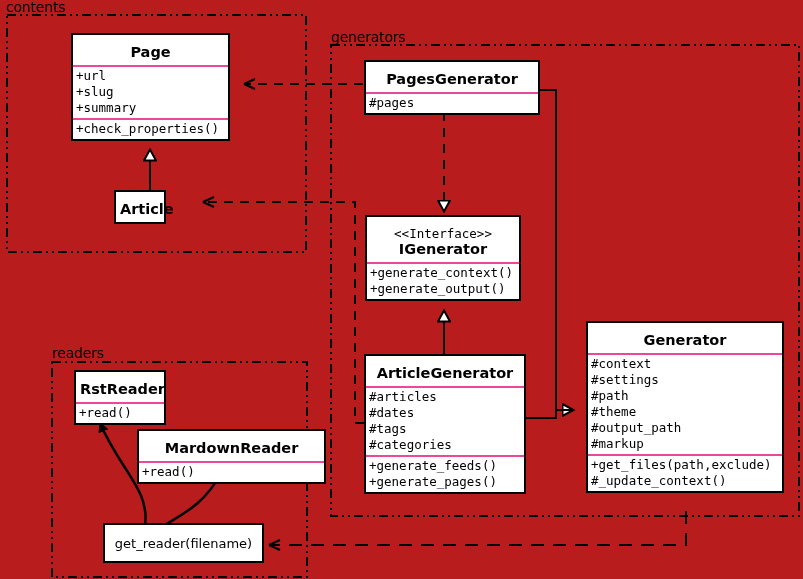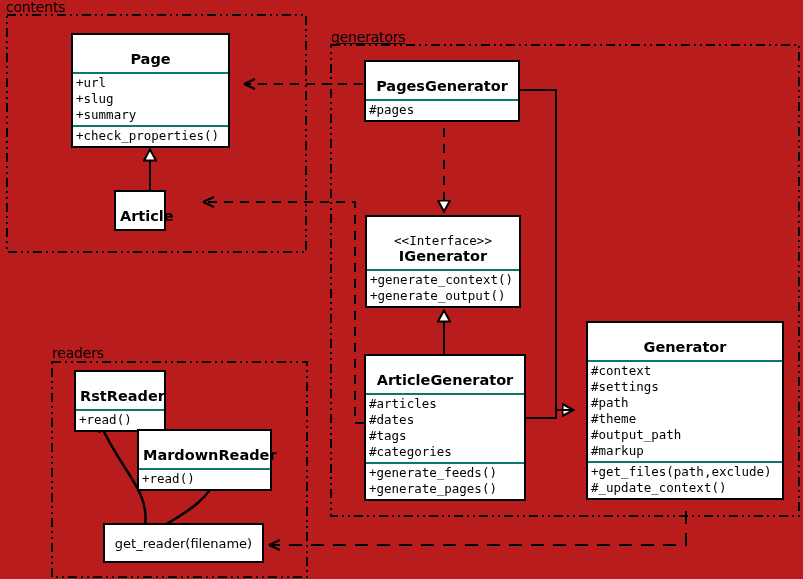--- a/index.html
+++ b/index.html
@@ -38,33 +38,33 @@
     box-sizing: border-box;
     border: 2px solid #000;
     background: #ffffff;
   }
   .umlbox .title {
     font-family: "DejaVu Sans", sans-serif;
     font-weight: bold;
     font-size: 14.5px;
     text-align: center;
     color: #000;
-    padding: 16px 4px 4px 4px;
+    padding: 9px 4px 4px 4px;
     line-height: 1.15;
   }
   .umlbox .stereo {
     font-family: "DejaVu Sans Mono", monospace;
     font-weight: normal;
     font-size: 12.5px;
     display: block;
     text-align: center;
     line-height: 1.2;
   }
   .umlbox .compartment {
-    border-top: 2px solid #0f766e;
+    border-top: 2px solid #ec4899;
     padding: 1px 8px 2px 0;
   }
   .umlbox .member {
     font-family: "DejaVu Sans Mono", monospace;
     font-size: 12.5px;
     color: #000;
     line-height: 16px;
     padding-left: 3px;
     white-space: nowrap;
   }
@@ -123,40 +123,40 @@
     <path d="M526,418 L556,418 L556,410 L574,410" fill="none" stroke="#000000" stroke-width="2"></path>
 
     <path d="M686,511 L686,545 L269,545" fill="none" stroke="#000000" stroke-width="2" stroke-dasharray="13 9" marker-end="url(#openArrow)"></path>
 
     <path d="M145,525 C150,490 120,470 100,423" fill="none" stroke="#000000" stroke-width="2.5" marker-end="url(#solidArrow)"></path>
 
     <path d="M165,525 C190,510 205,502 222,472" fill="none" stroke="#000000" stroke-width="2.5" marker-end="url(#solidArrow)"></path>
   </svg>
 
   <div class="pkg-label" style="left:6px; top:-1px;">contents</div>
-  <div class="pkg-label" style="left:331px; top:29px;text-decoration:underline;">generators</div>
+  <div class="pkg-label" style="left:331px; top:29px;">generators</div>
   <div class="pkg-label" style="left:52px; top:345px;">readers</div>
 
   <div class="umlbox" style="left:71px; top:33px; width:159px;">
     <div class="title">Page</div>
     <div class="compartment">
       <div class="member">+url</div>
       <div class="member">+slug</div>
       <div class="member">+summary</div>
     </div>
     <div class="compartment">
       <div class="member">+check_properties()</div>
     </div>
   </div>
 
   <div class="umlbox" style="left:114px; top:190px; width:52px;">
     <div class="title">Article</div>
   </div>
 
-  <div class="umlbox" style="left:364px; top:60px; width:156px;">
+  <div class="umlbox" style="left:364px; top:60px; width:176px;">
     <div class="title">PagesGenerator</div>
     <div class="compartment">
       <div class="member">#pages</div>
     </div>
   </div>
 
   <div class="umlbox" style="left:365px; top:215px; width:156px;">
     <div class="title">
       <span class="stereo">&lt;&lt;Interface&gt;&gt;</span>
       <span>IGenerator</span>
@@ -197,21 +197,21 @@
     </div>
   </div>
 
   <div class="umlbox" style="left:74px; top:370px; width:92px;">
     <div class="title">RstReader</div>
     <div class="compartment">
       <div class="member">+read()</div>
     </div>
   </div>
 
-  <div class="umlbox" style="left:137px; top:429px; width:135px;">
+  <div class="umlbox" style="left:137px; top:429px; width:189px;">
     <div class="title">MardownReader</div>
     <div class="compartment">
       <div class="member">+read()</div>
     </div>
   </div>
 
   <div class="plainbox" style="left:95px; top:523px; width:161px; height:40px;margin-left:8px;">
     <span class="label">get_reader(filename)</span>
   </div>
 

